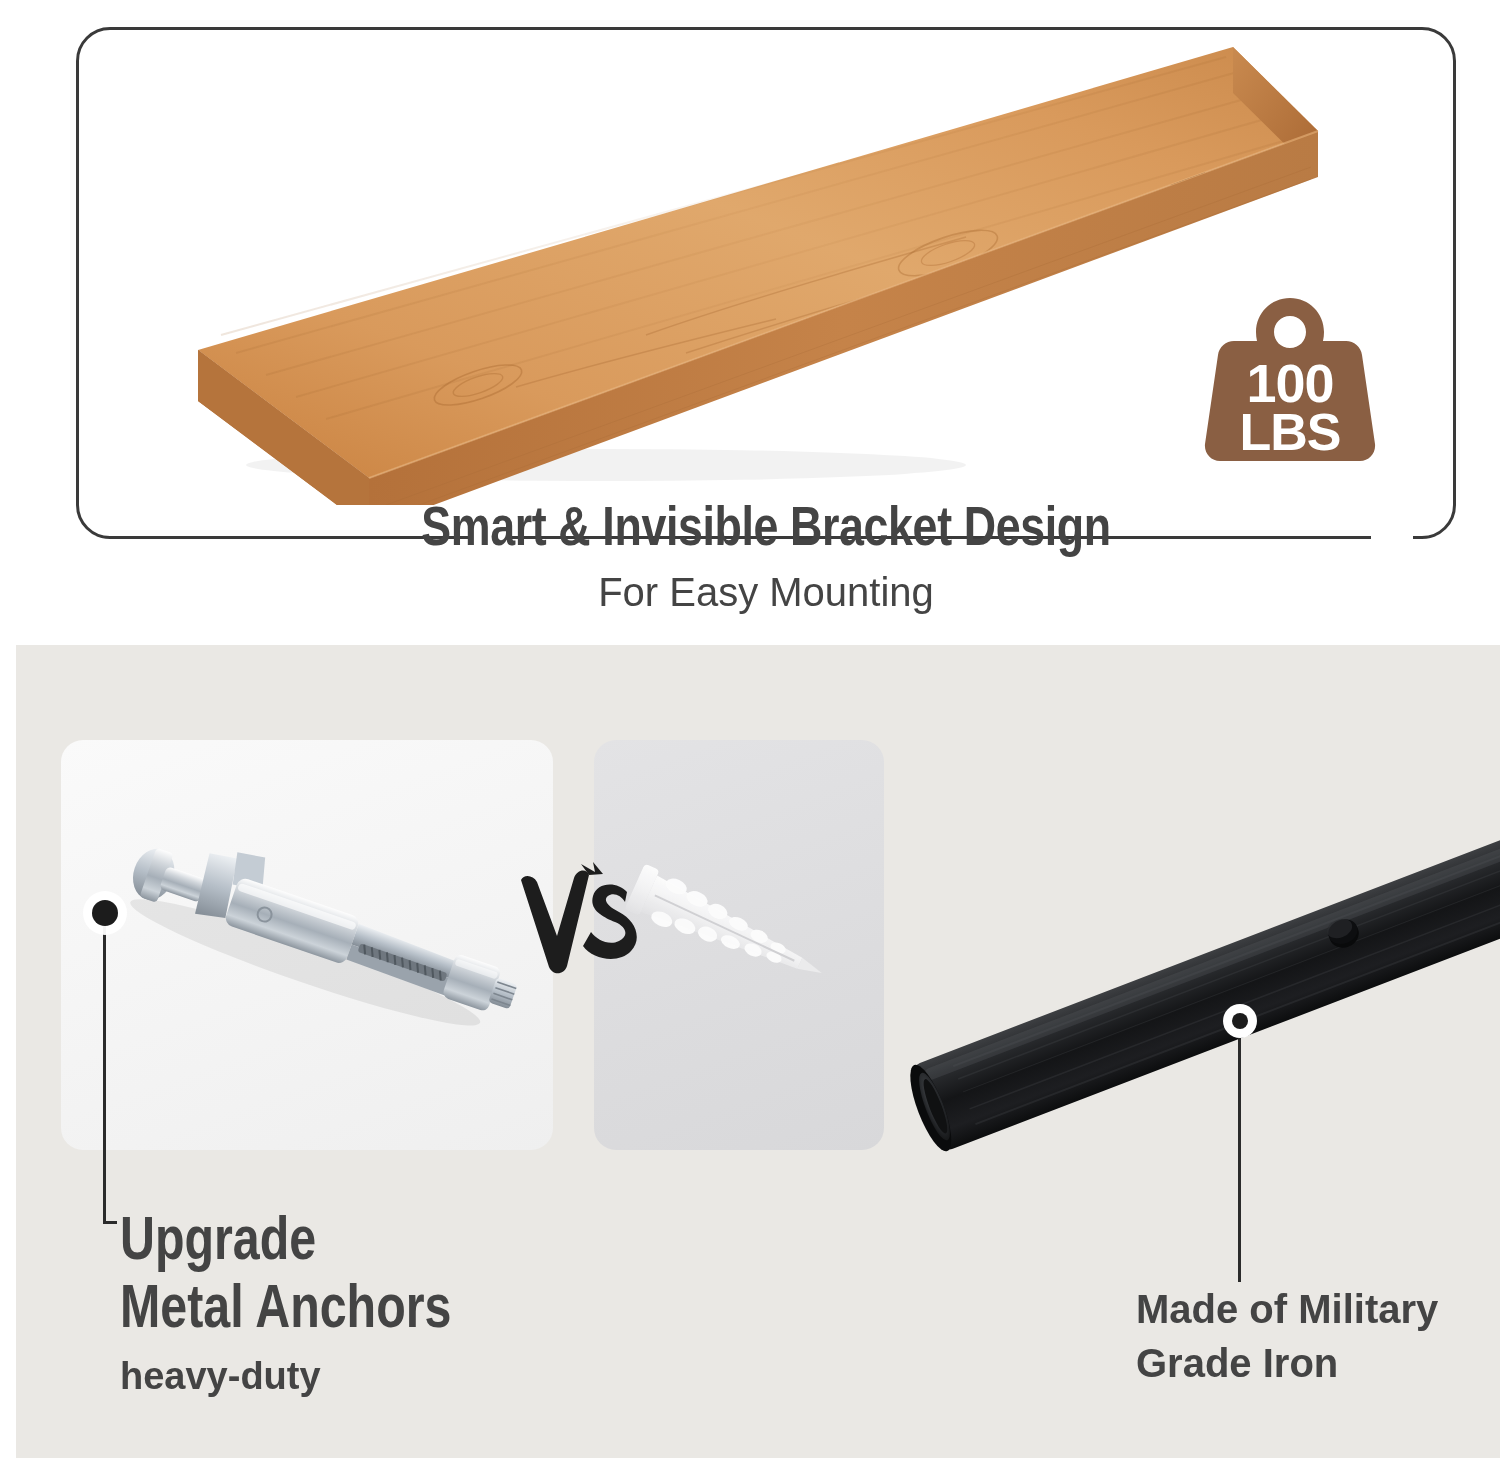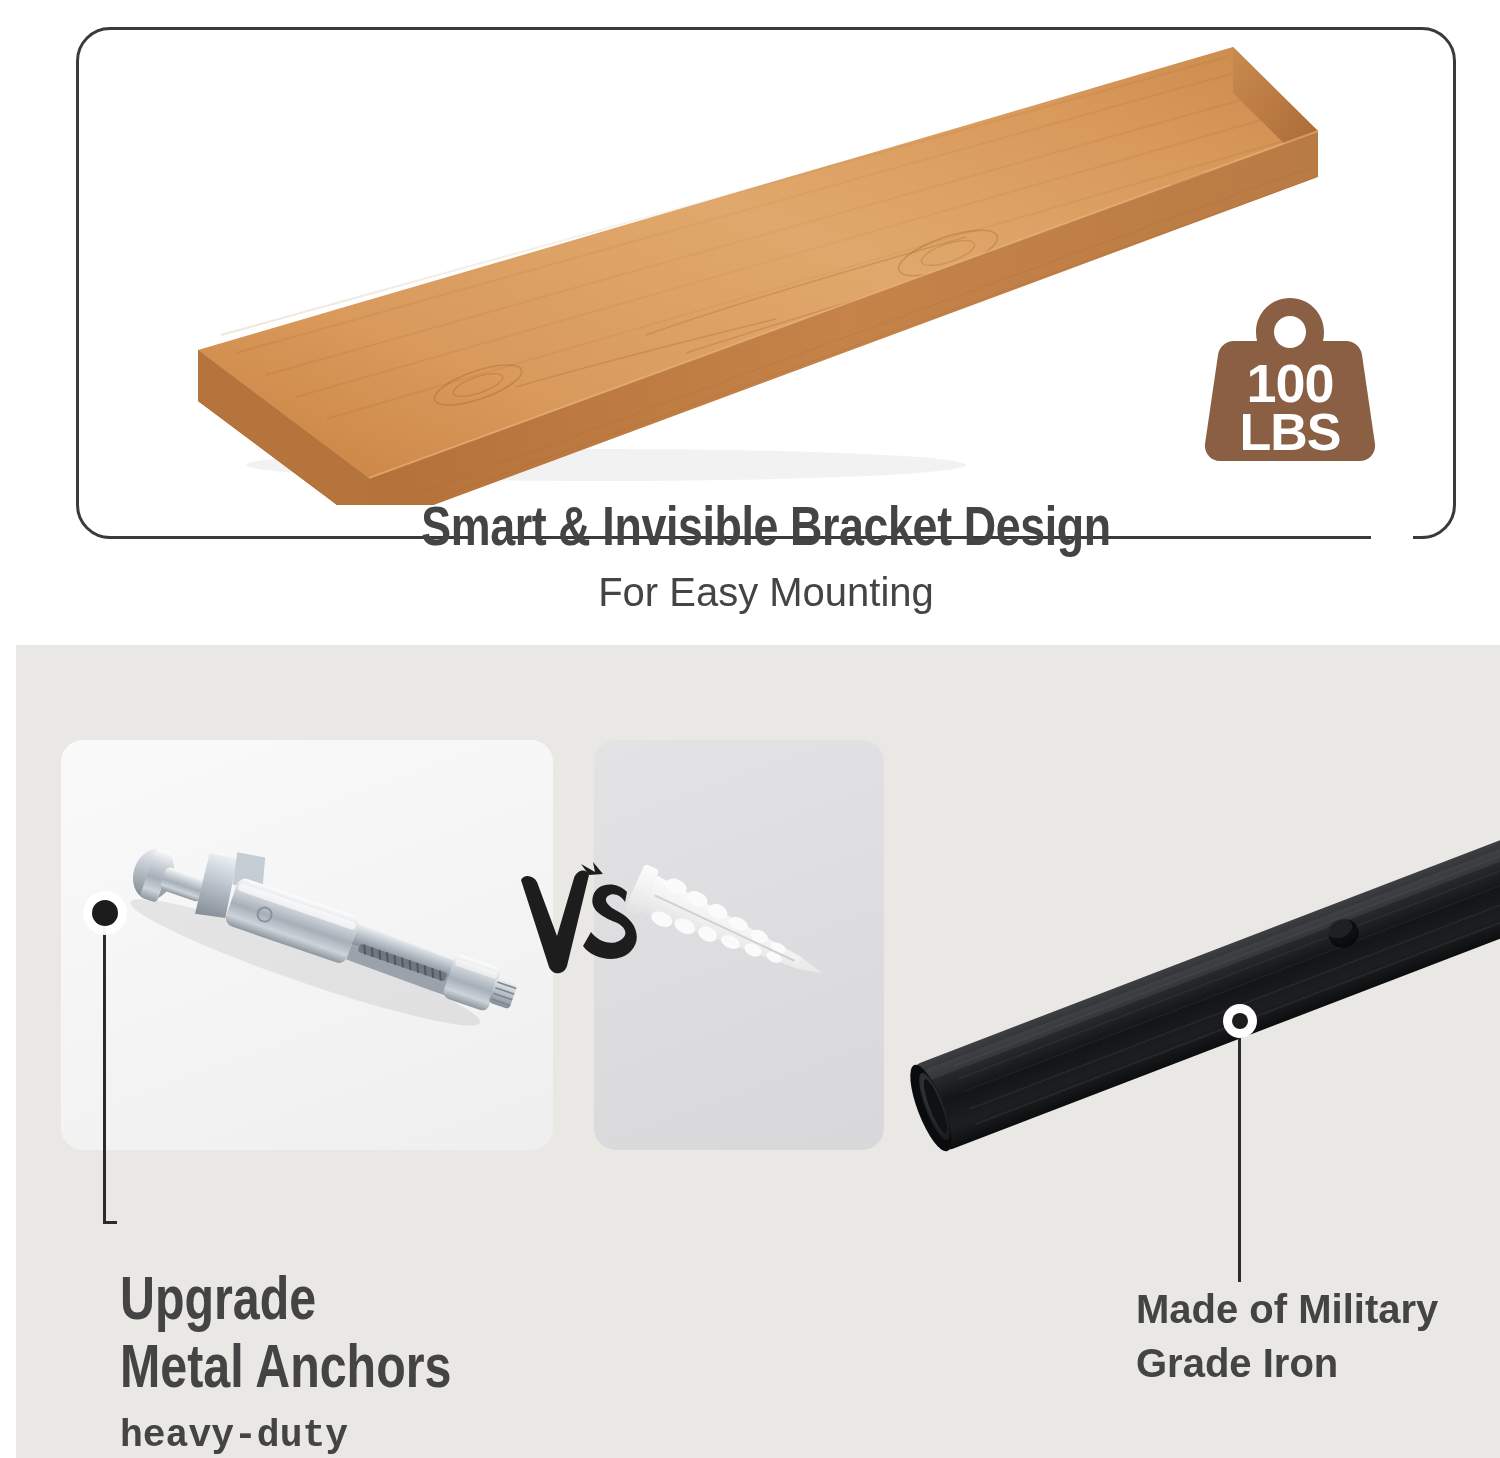--- a/index.html
+++ b/index.html
@@ -122,33 +122,33 @@
     content:"";position:absolute;left:9px;top:9px;width:16px;height:16px;
     border-radius:50%;background:#1c1c1c;
   }
   .callout-line-right{
     position:absolute;left:1222px;top:1030px;width:3px;height:252px;
     background:#2b2b2b;z-index:6;
   }
 
   
   .block-left{
-    position:absolute;left:104px;top:1264px;width:600px;
+    position:absolute;left:104px;top:1204px;width:600px;
   }
   .bl-line{
     font-family:"Liberation Sans Narrow","Liberation Sans",sans-serif;
     font-weight:bold;
     font-size:62px;line-height:68px;
     color:#444444;
     transform:scaleX(0.78);transform-origin:0 50%;
     white-space:nowrap;
   }
   .bl-sub{
     margin-top:14px;
-    font-size:38px;line-height:44px;font-weight:bold;color:#444444;font-family:Liberation Mono, monospace;
+    font-size:38px;line-height:44px;font-weight:bold;color:#444444;
   }
   .block-right{
     position:absolute;left:1120px;top:1282px;width:420px;
   }
   .br-line{
     font-size:40px;line-height:54px;font-weight:bold;color:#444444;
     white-space:nowrap;
   }
 </style>
 </head>

